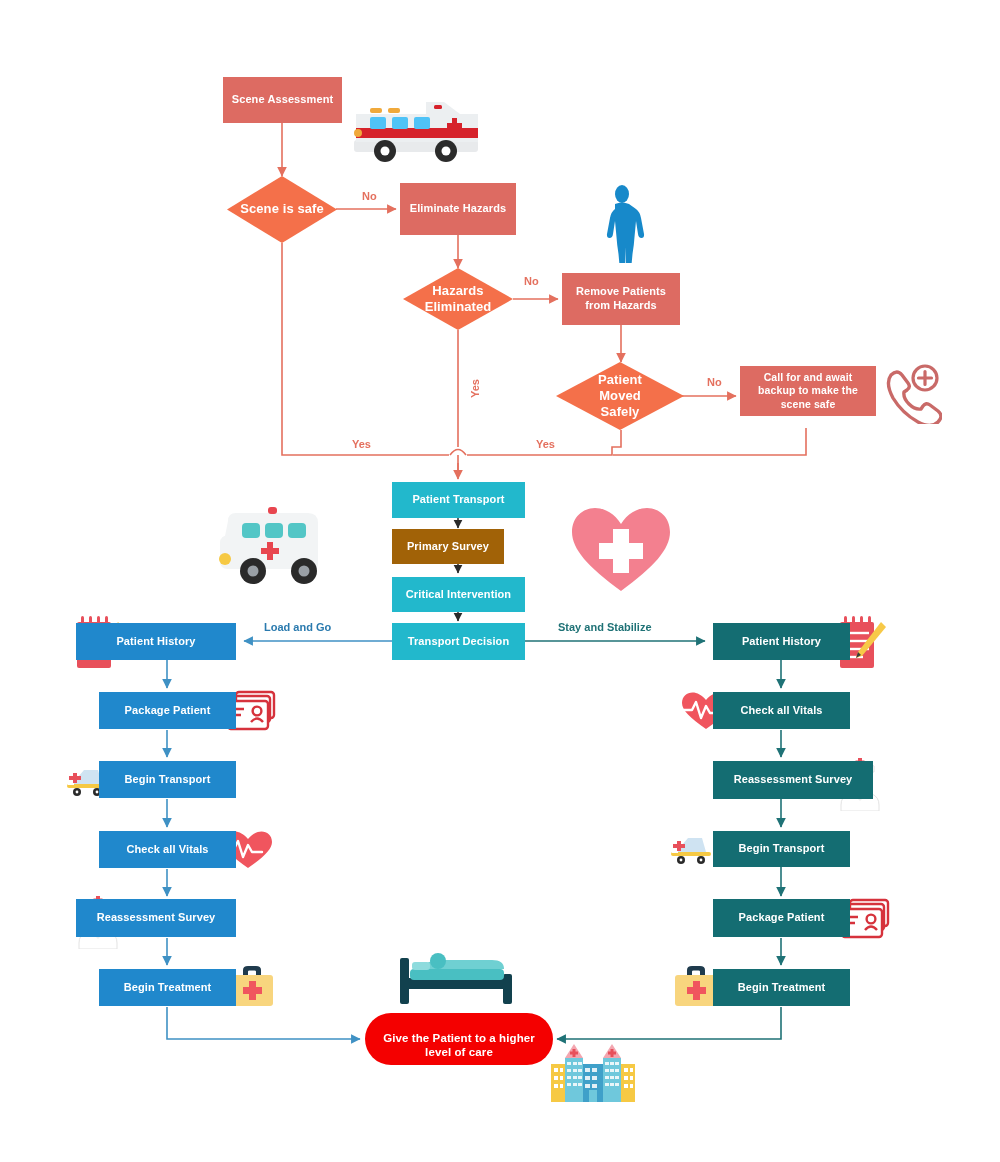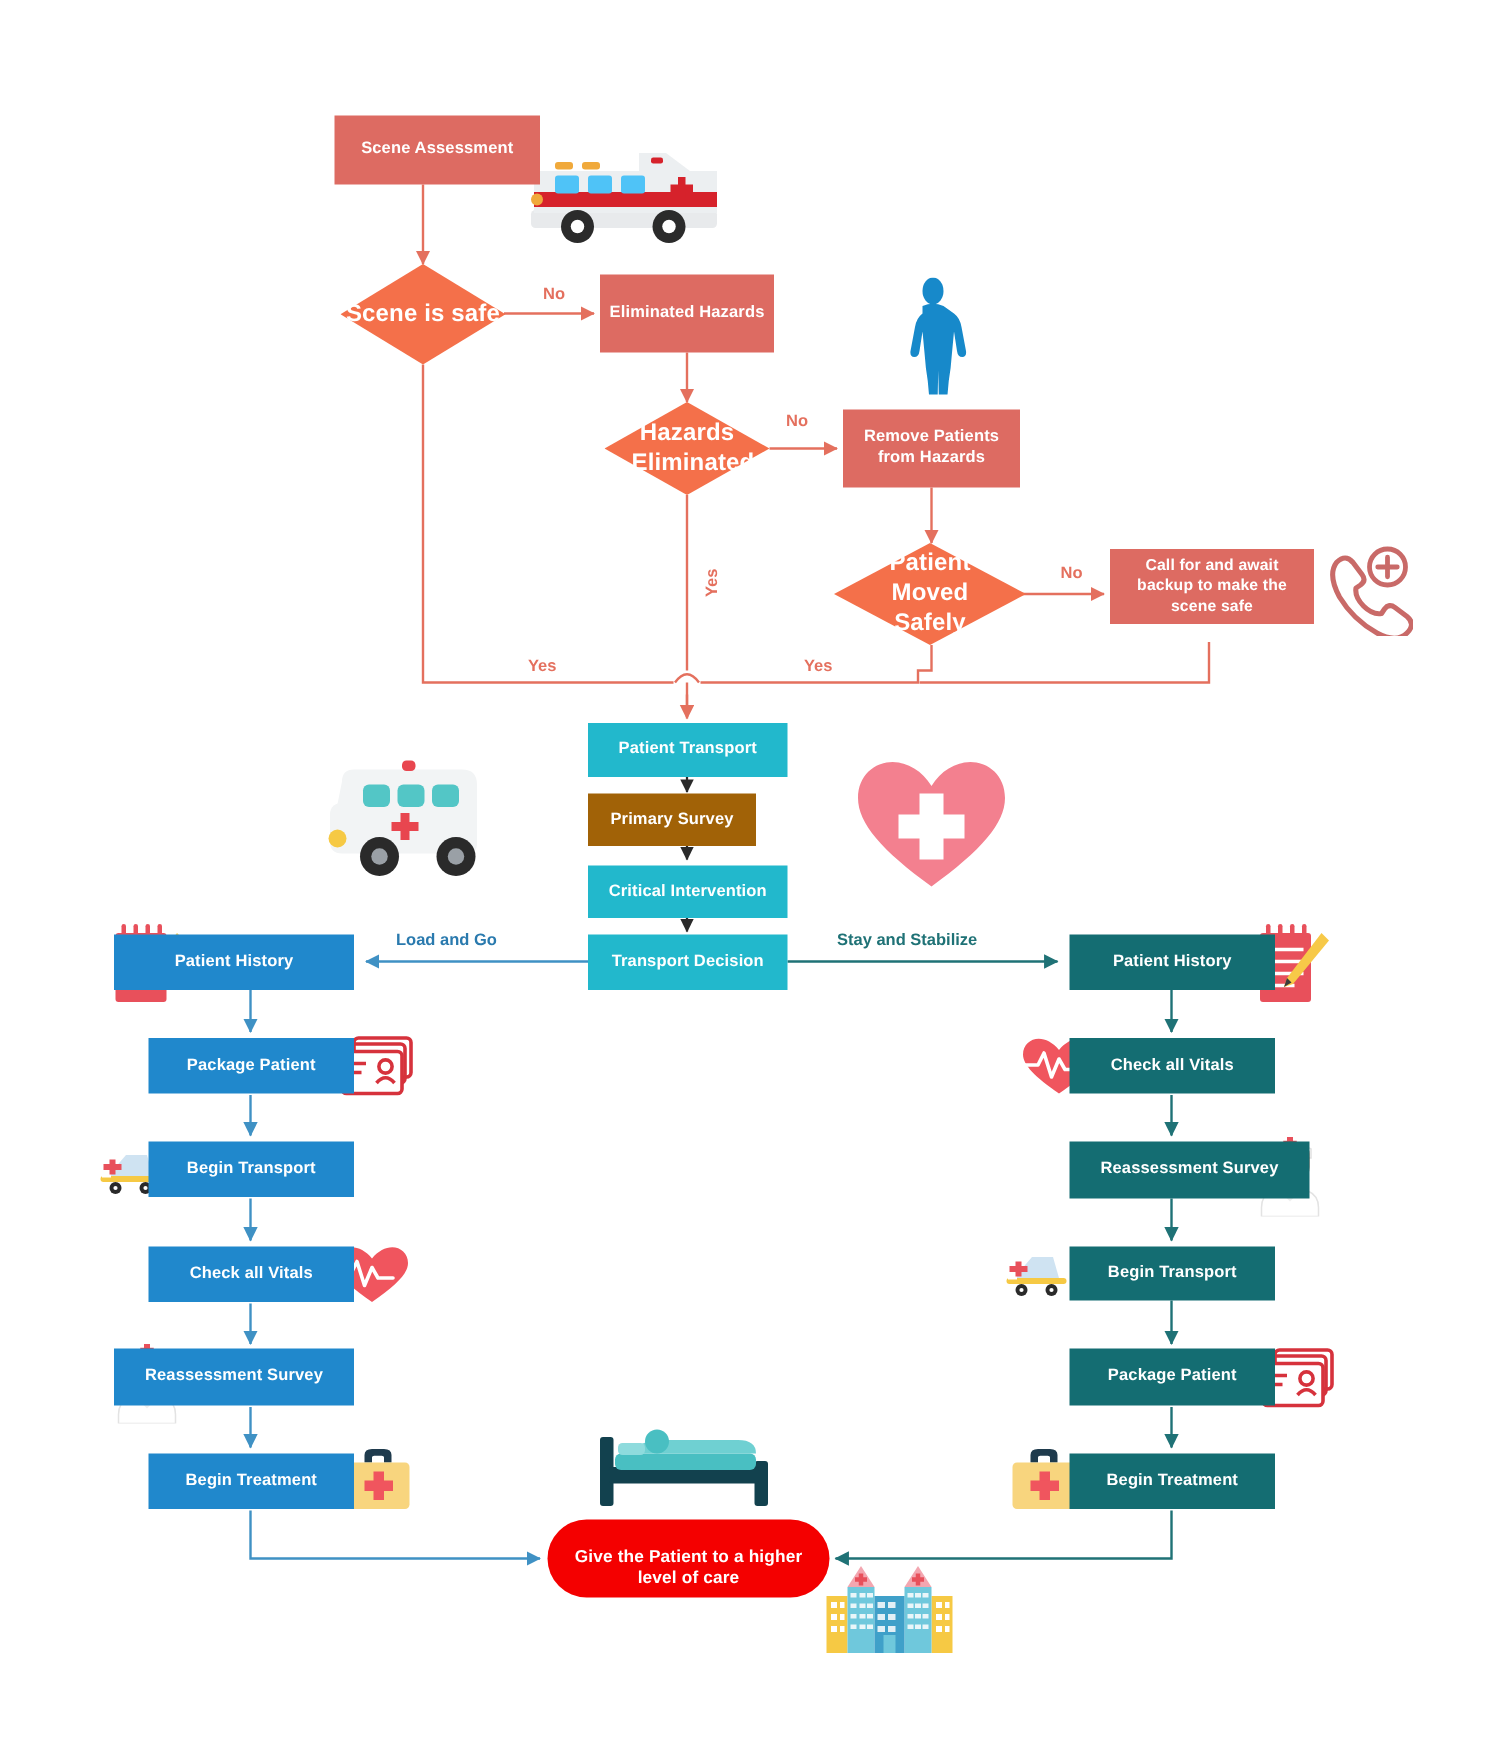--- a/index.html
+++ b/index.html
@@ -4,21 +4,21 @@
 <style>
   html,body{margin:0;padding:0;background:#ffffff;}
   body{width:1000px;height:1162px;position:relative;overflow:hidden;
        font-family:"Liberation Sans","DejaVu Sans",sans-serif;}
   #canvas{position:absolute;left:0;top:0;width:1000px;height:1162px;}
   svg.layer{position:absolute;left:0;top:0;width:1000px;height:1162px;pointer-events:none;}
   .node{position:absolute;box-sizing:border-box;display:flex;align-items:center;
         justify-content:center;text-align:center;color:#ffffff;font-weight:bold;
         line-height:1.25;letter-spacing:.1px;}
   .rect{font-size:11px;}
-  .diamond{font-size:16px;}
+  .diamond{font-size:13px;}
   .diamond .dlabel{position:relative;z-index:2;}
   .diamond .shape{position:absolute;left:0;top:0;width:100%;height:100%;z-index:1;}
   .edgelabel{position:absolute;font-size:11px;font-weight:bold;white-space:nowrap;}
   .vlabel{position:absolute;font-size:11px;font-weight:bold;
           transform:rotate(-90deg);transform-origin:left top;white-space:nowrap;}
   .icon{position:absolute;}
   .pill{border-radius:26px;font-size:11.5px;}
 </style>
 </head>
 <body>
@@ -338,33 +338,33 @@
     <path d="M54,16 L63,2 L72,16 Z" fill="#F3A6B0"></path>
     <g fill="#E8505B">
         <rect x="23.5" y="7" width="3" height="8"></rect>
         <rect x="21" y="9.5" width="8" height="3"></rect>
         <rect x="61.5" y="7" width="3" height="8"></rect>
         <rect x="59" y="9.5" width="8" height="3"></rect>
       </g>
     <rect x="40" y="48" width="8" height="12" fill="#6FC8DC"></rect>
   </svg>
 
-  <div class="node rect" style="left:223px;top:77px;width:137px;height:46px;background:#DD6B62;">
+  <div class="node rect" style="left:223px;top:77px;width:119px;height:46px;background:#DD6B62;">
     <span>Scene Assessment</span>
   </div>
 
   <div class="node diamond" style="left:227px;top:176px;width:110px;height:67px;">
     <svg class="shape" viewBox="0 0 110 67" preserveAspectRatio="none">
       <polygon points="55,0 110,33.5 55,67 0,33.5" fill="#F4704A"></polygon>
     </svg>
     <span class="dlabel">Scene is safe</span>
   </div>
 
   <div class="node rect" style="left:400px;top:183px;width:116px;height:52px;background:#DD6B62;">
-    <span>Eliminated Hazards</span>
+    <span>Eliminate Hazards</span>
   </div>
 
   <div class="node diamond" style="left:403px;top:268px;width:110px;height:62px;">
     <svg class="shape" viewBox="0 0 110 62" preserveAspectRatio="none">
       <polygon points="55,0 110,31 55,62 0,31" fill="#F4704A"></polygon>
     </svg>
     <span class="dlabel" style="width:74px;">Hazards Eliminated</span>
   </div>
 
   <div class="node rect" style="left:562px;top:273px;width:118px;height:52px;background:#DD6B62;">

